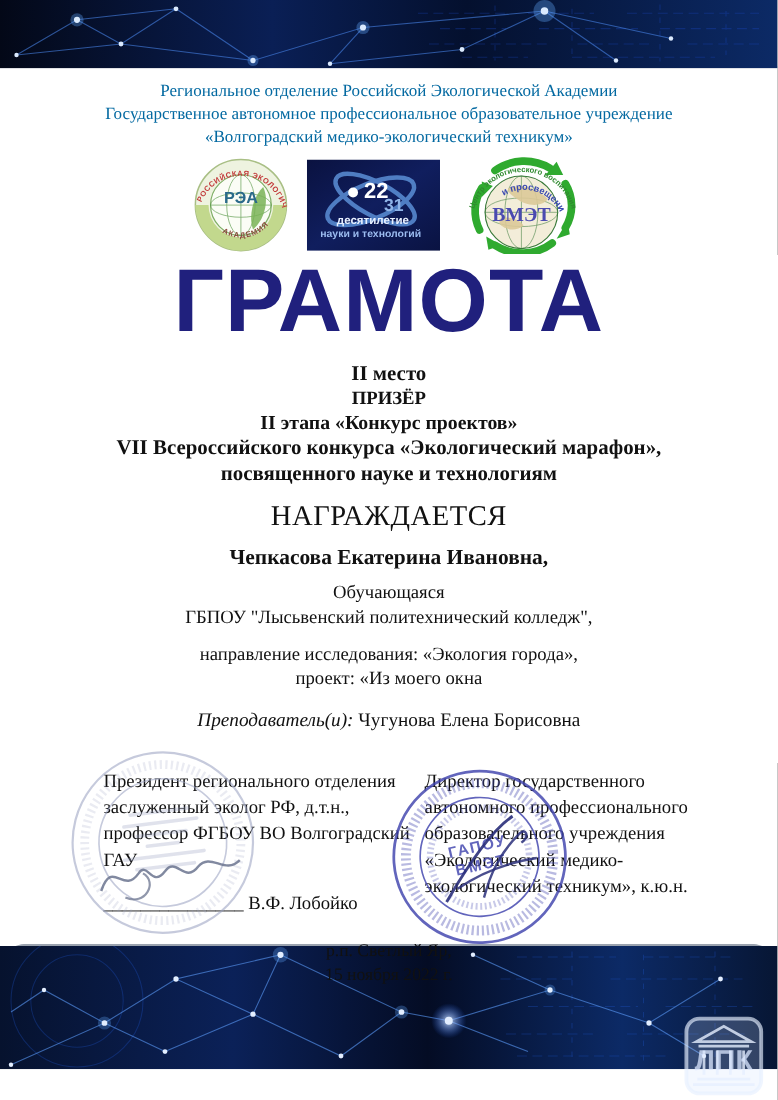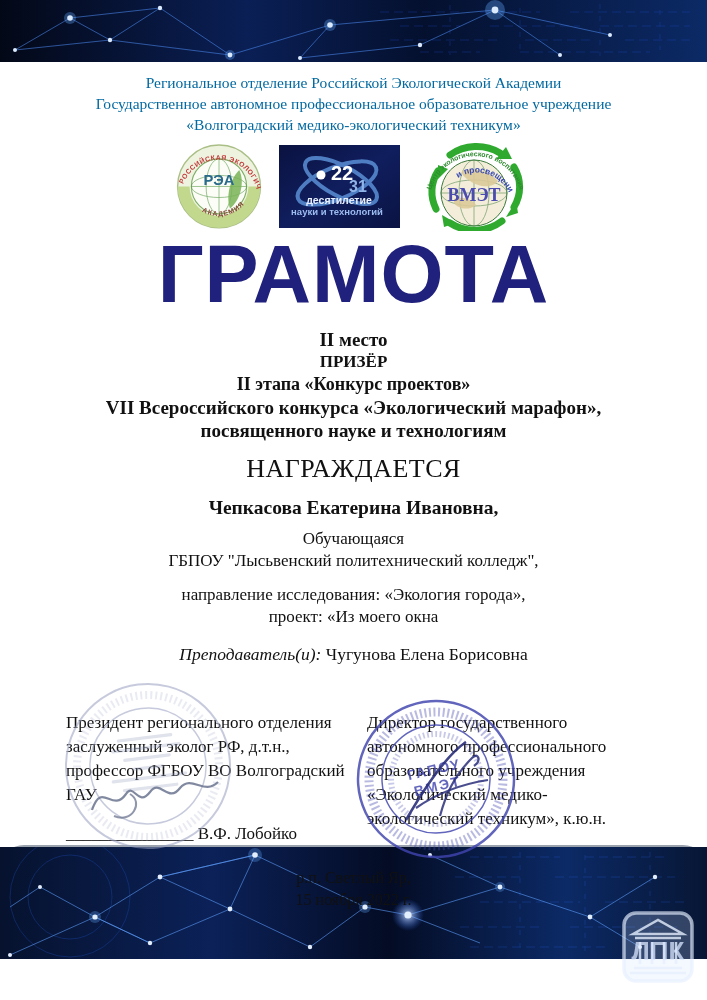--- a/index.html
+++ b/index.html
@@ -3,21 +3,21 @@
 <meta charset="utf-8">
 <style>
   * { margin:0; padding:0; box-sizing:border-box; }
   body { background:#666; font-family:"Liberation Serif", serif; }
   .page {
     position:relative; width:707px; height:1000px; margin:0 auto;
     background:#ffffff; overflow:hidden;
   }
   
   .band-top { position:absolute; top:0; left:0; width:707px; height:62px; z-index:1; border-bottom:2px solid #9aa2ae; }
-  .band-bottom { position:absolute; bottom:13px; left:0; width:707px; height:142px; z-index:1; border-top:2px solid #9aa2ae;border-radius:24px; }
+  .band-bottom { position:absolute; bottom:0; left:0; width:707px; height:142px; z-index:1; border-top:2px solid #9aa2ae;border-radius:24px; }
   .band-top svg, .band-bottom svg { display:block; }
   .watermark { position:absolute; right:12px; bottom:3px; }
 
   
   .content { position:relative; z-index:2; padding-top:62px; text-align:center; color:#111; }
   .header { margin-top:10px; font-size:15.5px; line-height:21px; color:#0369a1; }
   .logos-row { margin-top:7px; height:88px; display:flex; justify-content:center; align-items:center; gap:14px; }
   .title {
     margin-top:1px; font-family:"Liberation Sans", sans-serif; font-weight:800;
     font-size:81px; line-height:86px; letter-spacing:1px; color:#20207d;
@@ -29,21 +29,21 @@
   .award .l4 { font-size:19px; line-height:23px; }
   .award .l5 { font-size:19px; line-height:23px; }
   .awarded { margin-top:12px; font-size:26px; letter-spacing:0.5px; }
   .recipient { margin-top:13px; font-size:19.5px; font-weight:bold; }
   .role { margin-top:9px; font-size:17px; line-height:22px; }
   .institution { font-size:17px; line-height:22px; }
   .research { margin-top:12px; font-size:17px; line-height:22px; }
   .teacher { margin-top:16px; font-size:17.5px; }
   .teacher .lbl { font-style:italic; }
 
-  .sign-columns { margin-top:46px; display:flex; justify-content:space-between; padding:0 62px 0 66px; text-align:left; font-size:17px; }
+  .sign-columns { margin-top:33px; display:flex; justify-content:flex-end; padding:0 43px 0 66px; text-align:left; font-size:17px; }
   .sign-col { width:292px; }
   .sign-col.right { width:278px; }
   .sign-col .ln { line-height:24px; }
   .sig-row { margin-top:17px; font-size:17px; white-space:nowrap; }
   .sig-row .dash { letter-spacing:0; }
   .footer { margin-top:23px; font-size:16px; line-height:22px; }
 
   
   .stamp-left  { position:absolute; left:58px;  top:676px; z-index:3; opacity:0.55; transform:rotate(-7deg); pointer-events:none; }
   .stamp-right { position:absolute; left:351px; top:694px; z-index:3; opacity:0.82; transform:rotate(-4deg); pointer-events:none; }

